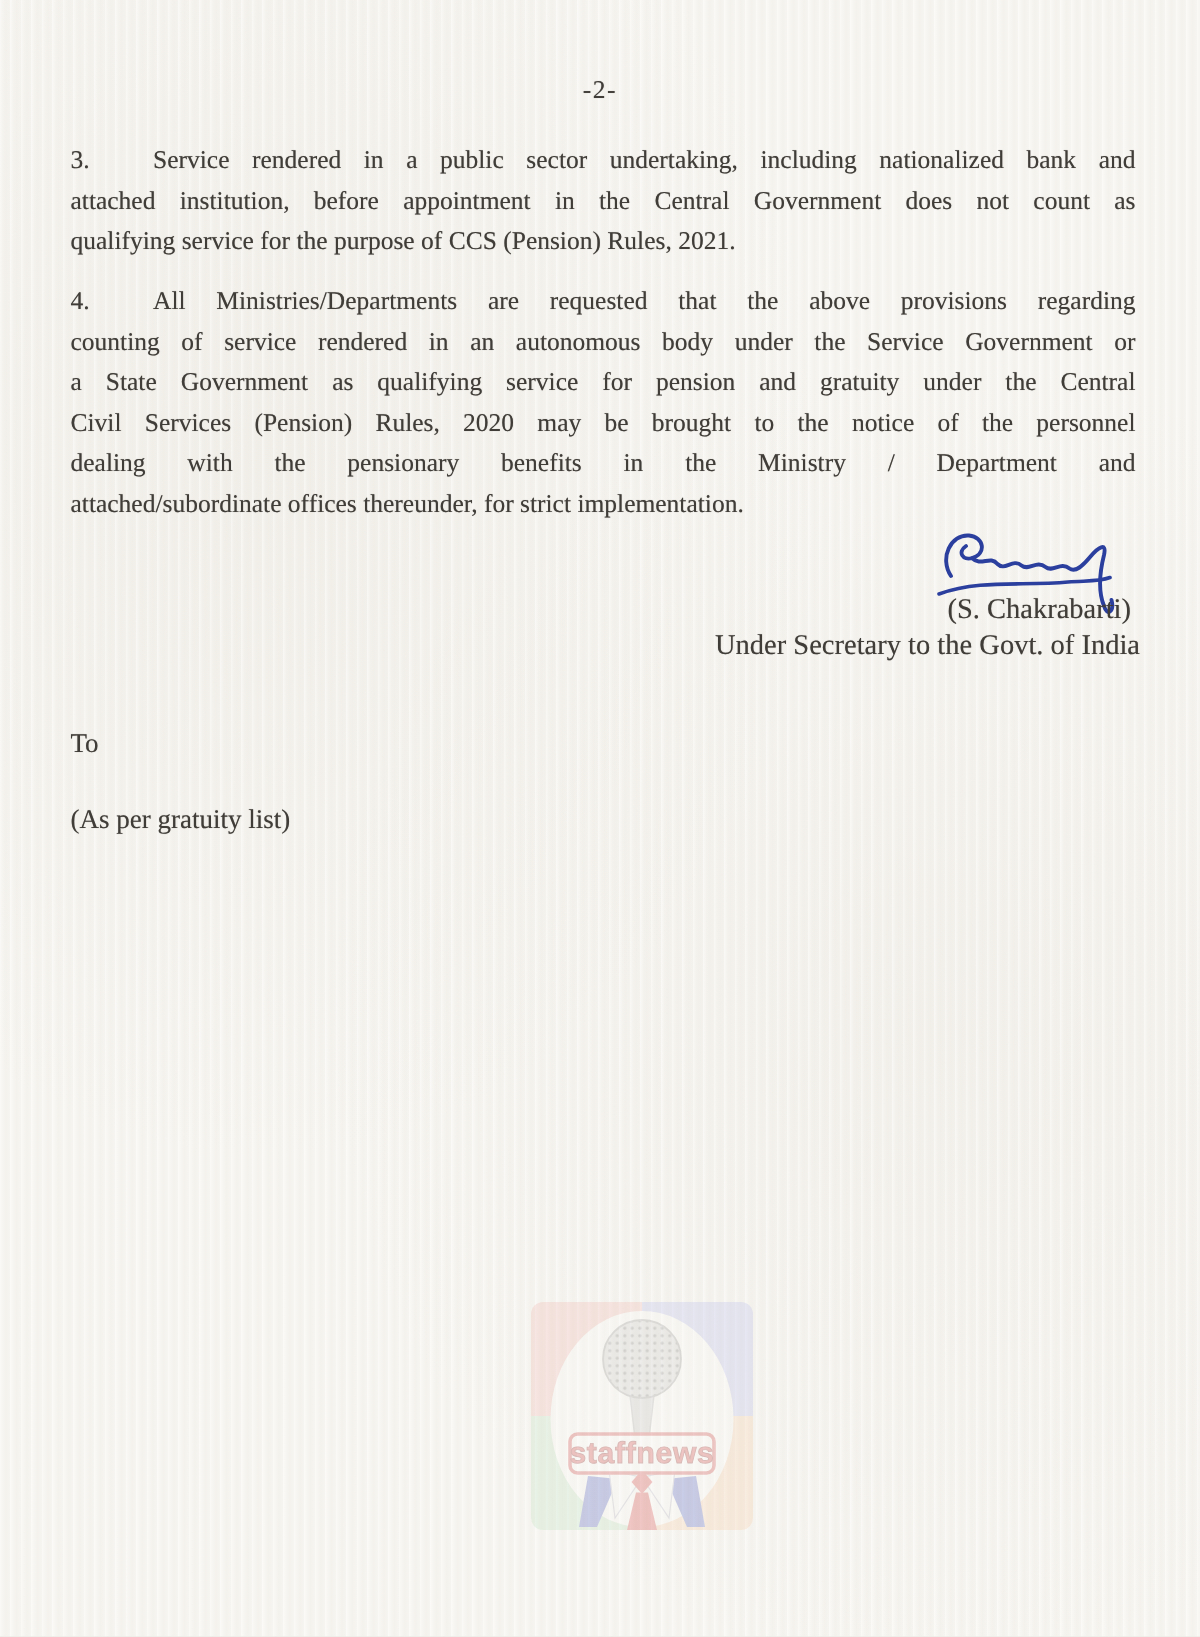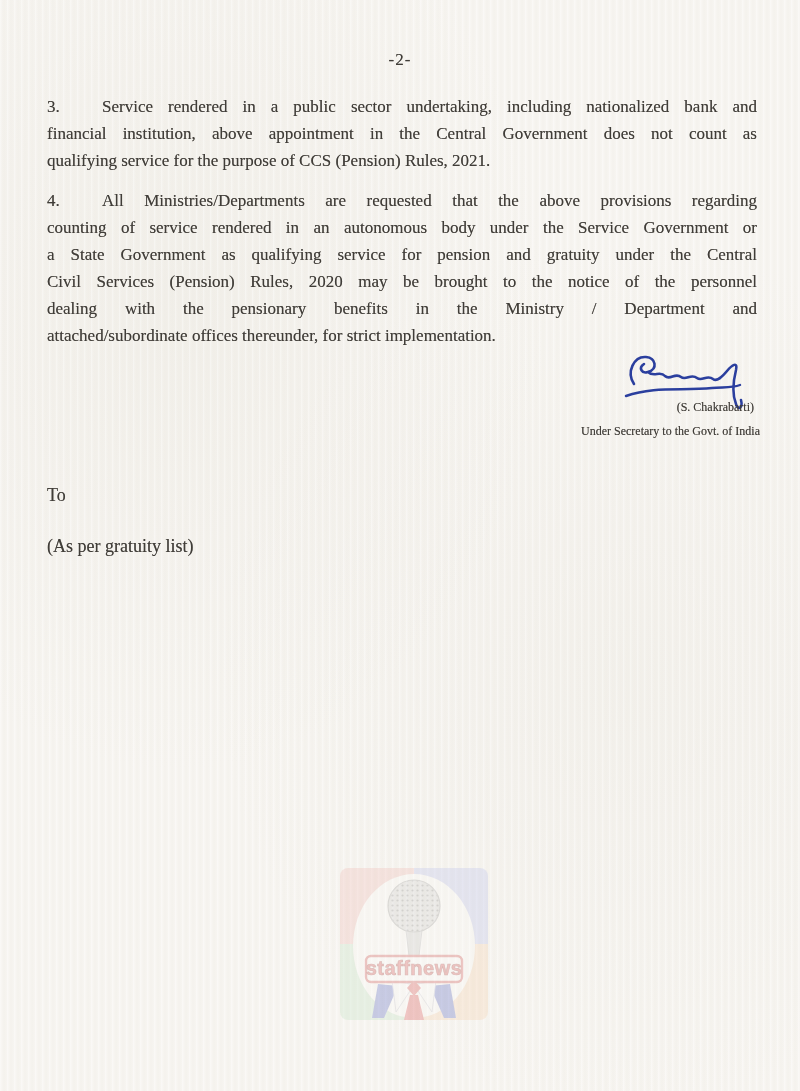--- a/index.html
+++ b/index.html
@@ -40,38 +40,38 @@
   .line { line-height: 27px; }
   .line.just { text-align: justify; text-align-last: justify; }
   .line.first { display: flex; }
   .pnum { flex: 0 0 55px; }
   .ptext { flex: 1 1 auto; }
   .ptext.just { text-align: justify; text-align-last: justify; }
   .signoff {
     position: absolute;
     top: 344px; right: 40px;
     text-align: right;
-    font-size: 12px;
+    font-size: 19px;
     line-height: 22px;
     text-shadow: 0 0 0.5px rgba(64,61,56,0.55);
   }
   .sig-svg { display: block; margin: 0 2px -20px auto; }
   .sig-name { padding-right: 6px; position: relative; z-index: 1; }
   .sig-title { margin-top: 2px; text-align: right; }
   .to-block {
     position: absolute;
     left: 47px; top: 482px;
     font-size: 18px;
     line-height: 27px;
     text-shadow: 0 0 0.5px rgba(64,61,56,0.55);
   }
   .to-sal { margin-bottom: 24px; }
   .watermark {
     position: absolute;
-    left: 340px; top: 868px;
+    left: 354px; top: 868px;
     width: 148px; height: 112px;
     opacity: 0.28;
     pointer-events: none;
   }
   .wm-text {
     font-family: "Liberation Sans", sans-serif;
     font-weight: bold;
     font-size: 20px;
     letter-spacing: 0.5px;
   }
@@ -82,21 +82,21 @@
 <div class="page">
 
   <div class="page-number">-2-</div>
 
   <div class="body-text" id="paragraphs">
       <div class="para">
         <div class="line first">
           <span class="pnum">3.</span>
           <span class="ptext just">Service rendered in a public sector undertaking, including nationalized bank and</span>
         </div>
-        <div class="line just">financial institution, above appointment in the Central Government does not count as</div>
+        <div class="line just">attached institution, before appointment in the Central Government does not count as</div>
         <div class="line">qualifying service for the purpose of CCS (Pension) Rules, 2021.</div>
       </div>
       <div class="para">
         <div class="line first">
           <span class="pnum">4.</span>
           <span class="ptext just">All Ministries/Departments are requested that the above provisions regarding</span>
         </div>
         <div class="line just">counting of service rendered in an autonomous body under the Service Government or</div>
         <div class="line just">a State Government as qualifying service for pension and gratuity under the Central</div>
         <div class="line just">Civil Services (Pension) Rules, 2020 may be brought to the notice of the personnel</div>

